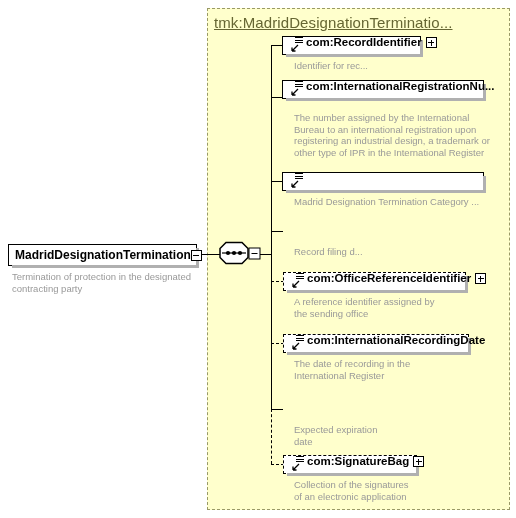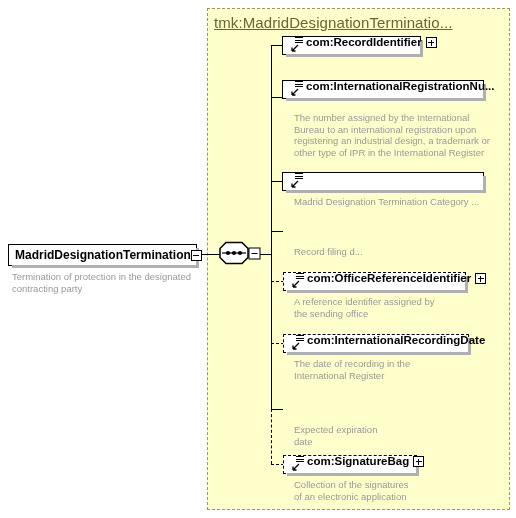--- a/index.html
+++ b/index.html
@@ -287,20 +287,21 @@
             <path d="M7 1 L1 7 M1 7 L1 3.5 M1 7 L4.5 7" stroke="#000" stroke-width="1.3" fill="none"></path>
           </svg>
       </span>
     </span>
     <span class="node-label">com:RecordIdentifier</span>
     <span class="expander">
         <span class="h"></span>
         <span class="v"></span>
       </span>
   </div>
+  <div class="desc" style="left:294px; top:60px; width:210px;">Identifier for rec...</div>
 
   <div class="node" style="left:282px; top:80px; width:202px;">
     <span class="elem-icon">
       <span class="lines">
           <i></i>
           <i></i>
           <i></i>
         </span>
       <span class="arrow">
         <svg width="8" height="8" viewBox="0 0 8 8">

